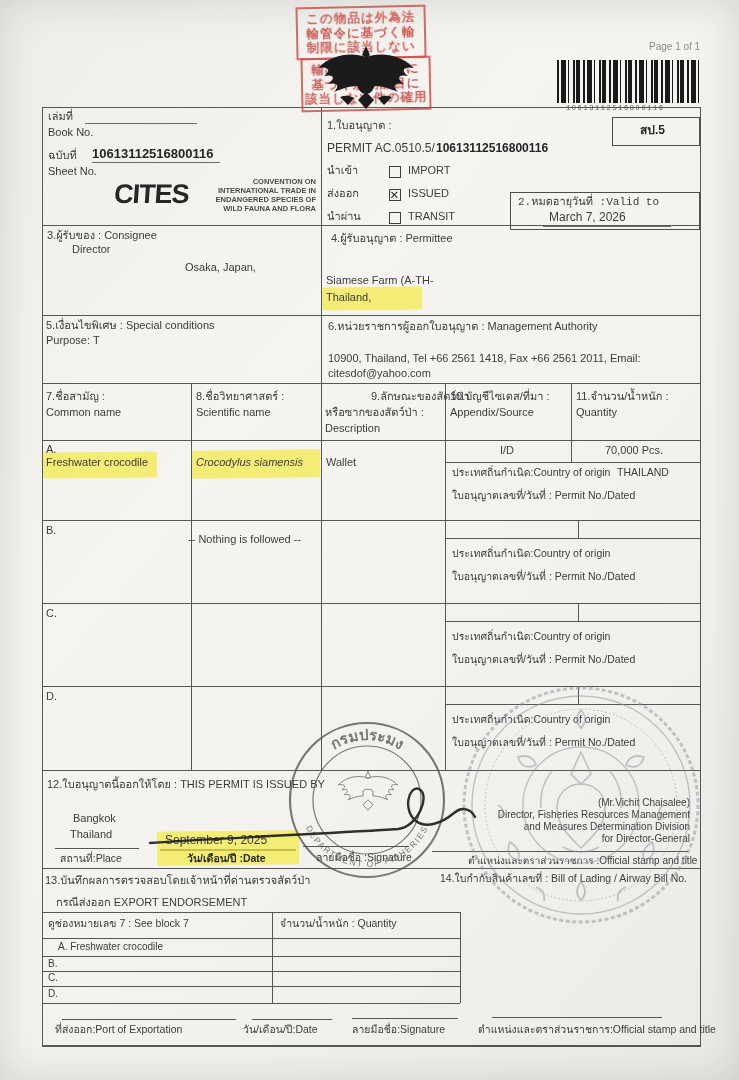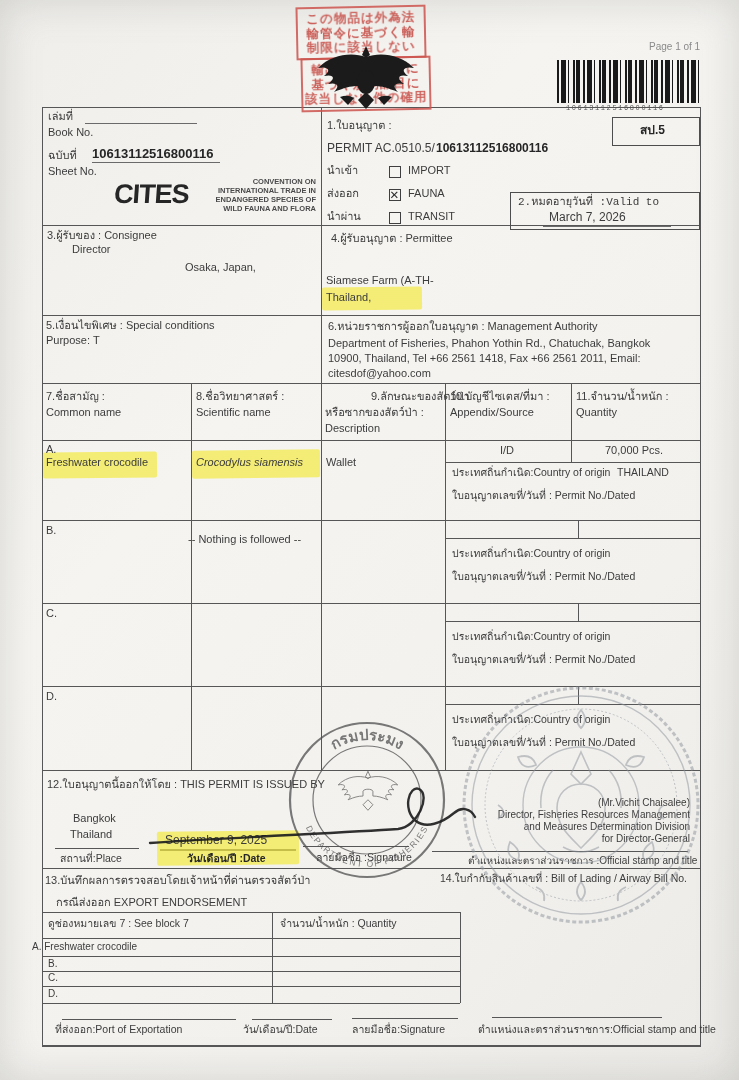--- a/index.html
+++ b/index.html
@@ -116,21 +116,21 @@
   <span class="t b s12" style="left:640px;top:123px;">สป.5</span>
   <span class="t s12" style="left:327px;top:141px;">PERMIT  AC.0510.5/</span>
   <span class="t b s12" style="left:436px;top:141px;">10613112516800116</span>
 
   <span class="t" style="left:327px;top:164px;">นำเข้า</span>
   <span class="cb" style="left:389px;top:166px;"></span>
   <span class="t" style="left:408px;top:164px;">IMPORT</span>
 
   <span class="t" style="left:327px;top:187px;">ส่งออก</span>
   <span class="cb checked" style="left:389px;top:189px;"></span>
-  <span class="t" style="left:408px;top:187px;">FAUNA</span>
+  <span class="t" style="left:408px;top:187px;">ISSUED</span>
 
   <span class="t" style="left:327px;top:210px;">นำผ่าน</span>
   <span class="cb" style="left:389px;top:212px;"></span>
   <span class="t" style="left:408px;top:210px;">TRANSIT</span>
 
   <span class="t" style="left:518px;top:196px;font-family:Liberation Mono, monospace;">2.หมดอายุวันที่ :Valid to</span>
   <span class="t s12" style="left:549px;top:210px;">March 7, 2026</span>
   <div class="hl" style="left:543px;top:226px;width:128px;height:1px;background:#6a6a6a;"></div>
 
   <span class="t" style="left:47px;top:229px;">3.ผู้รับของ : Consignee</span>
@@ -139,21 +139,20 @@
 
   <span class="t" style="left:331px;top:232px;">4.ผู้รับอนุญาต : Permittee</span>
   <span class="t" style="left:326px;top:262px;margin-top:12px;">Siamese Farm (A-TH-</span>
   <div class="hi" style="left:322px;top:287px;width:100px;height:23px;"></div>
   <span class="t" style="left:326px;top:291px;">Thailand,</span>
 
   <span class="t" style="left:46px;top:319px;">5.เงื่อนไขพิเศษ : Special conditions</span>
   <span class="t" style="left:46px;top:334px;">Purpose: T</span>
 
   <span class="t" style="left:328px;top:320px;">6.หน่วยราชการผู้ออกใบอนุญาต : Management Authority</span>
-  <span class="t" style="left:328px;top:337px;">Department of Fisheries, Phahon Yothin Rd., Chatuchak, Bangkok</span>
   <span class="t" style="left:328px;top:352px;">10900, Thailand, Tel +66 2561 1418, Fax +66 2561 2011, Email:</span>
   <span class="t" style="left:328px;top:367px;">citesdof@yahoo.com</span>
 
   <span class="t" style="left:46px;top:390px;">7.ชื่อสามัญ :</span>
   <span class="t" style="left:46px;top:406px;">Common name</span>
   <span class="t" style="left:196px;top:390px;">8.ชื่อวิทยาศาสตร์ :</span>
   <span class="t" style="left:196px;top:406px;">Scientific name</span>
   <span class="t" style="left:325px;top:390px;margin-left:46px;">9.ลักษณะของสัตว์ป่า</span>
   <span class="t" style="left:325px;top:406px;">หรือซากของสัตว์ป่า :</span>
   <span class="t" style="left:325px;top:422px;">Description</span>
@@ -217,21 +216,21 @@
   <div class="hl" style="left:42px;top:912px;width:418px;"></div>
   <div class="hl" style="left:42px;top:938px;width:418px;"></div>
   <div class="hl" style="left:42px;top:956px;width:418px;"></div>
   <div class="hl" style="left:42px;top:971px;width:418px;"></div>
   <div class="hl" style="left:42px;top:986px;width:418px;"></div>
   <div class="hl" style="left:42px;top:1003px;width:418px;"></div>
   <div class="vl" style="left:272px;top:912px;height:91px;"></div>
   <div class="vl" style="left:460px;top:912px;height:91px;"></div>
   <span class="t s105" style="left:48px;top:917px;">ดูช่องหมายเลข 7 : See block 7</span>
   <span class="t s105" style="left:280px;top:917px;">จำนวน/น้ำหนัก : Quantity</span>
-  <span class="t s10" style="left:32px;top:941px;">A. Freshwater crocodile</span>
+  <span class="t s10" style="left:58px;top:941px;">A. Freshwater crocodile</span>
   <span class="t s10" style="left:48px;top:958px;">B.</span>
   <span class="t s10" style="left:48px;top:972px;">C.</span>
   <span class="t s10" style="left:48px;top:988px;">D.</span>
 
   <div class="hl" style="left:62px;top:1019px;width:174px;"></div>
   <div class="hl" style="left:252px;top:1019px;width:80px;"></div>
   <div class="hl" style="left:352px;top:1018px;width:106px;"></div>
   <div class="hl" style="left:492px;top:1017px;width:170px;"></div>
   <span class="t s105" style="left:55px;top:1023px;">ที่ส่งออก:Port of Exportation</span>
   <span class="t s105" style="left:243px;top:1023px;">วัน/เดือน/ปี:Date</span>

